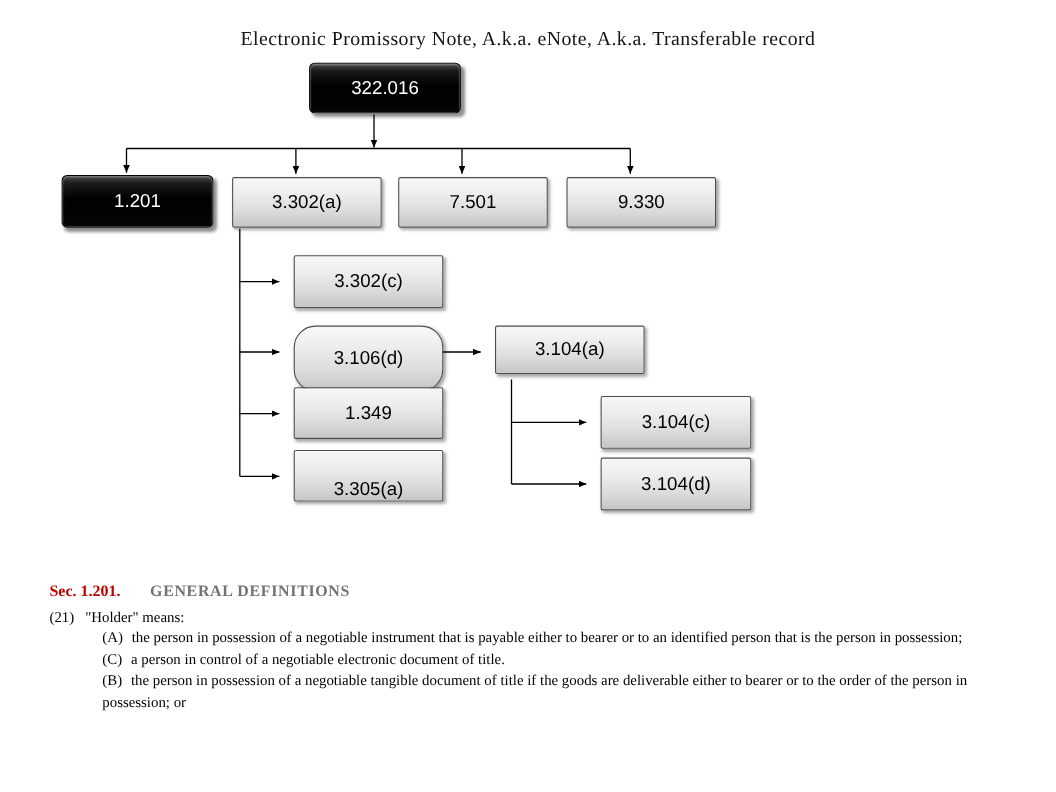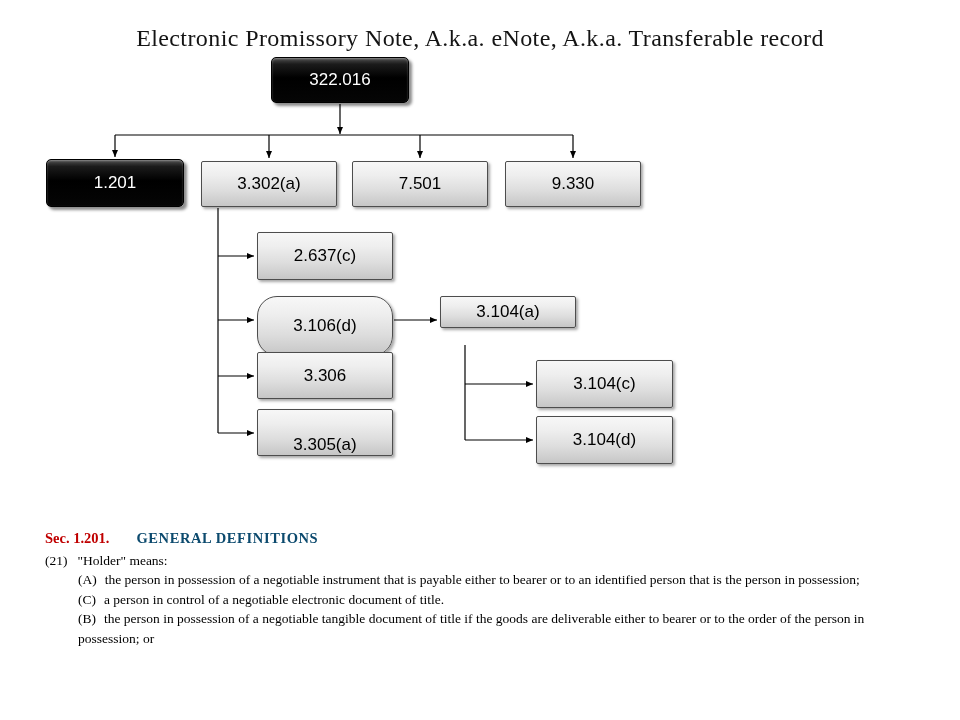--- a/index.html
+++ b/index.html
@@ -8,32 +8,33 @@
     background: #ffffff;
     font-family: "Liberation Serif", serif;
     position: relative;
     overflow: hidden;
   }
   .slide { position: absolute; left: 0; top: 0; width: 960px; height: 720px; background: #fff; }
 
   .title {
     position: absolute; top: 25px; left: 0; width: 960px;
     text-align: center;
-    font-size: 24px; letter-spacing: 0.4px;
+    font-size: 18px; letter-spacing: 0.4px;
     color: #141414;
   }
 
   .connectors { position: absolute; left: 0; top: 0; pointer-events: none; }
 
   .node {
     position: absolute;
     display: flex; align-items: center; justify-content: center;
     font-family: "Liberation Sans", sans-serif;
     font-size: 17px; color: #000;
     box-sizing: border-box;
+    margin-left: 10px;
   }
   .node.gray {
     background: linear-gradient(180deg, #f7f7f7 0%, #eeeeee 30%, #dddddd 65%, #c6c6c6 100%);
     border: 1px solid #4d4d4d;
     border-radius: 2px;
     box-shadow: 2px 2px 3px rgba(0,0,0,0.35);
   }
   .node.black {
     background: linear-gradient(180deg, #4f4f4f 0%, #1b1b1b 14%, #000000 45%, #050505 100%);
     border: 1px solid #000;
@@ -44,33 +45,33 @@
 
   #n0  { left: 271px; top: 57px;  width: 138px; height: 46px; }
   #n1  { left: 46px;  top: 159px; width: 138px; height: 48px; }
   #n2  { left: 201px; top: 161px; width: 136px; height: 46px; }
   #n3  { left: 352px; top: 161px; width: 136px; height: 46px; }
   #n4  { left: 505px; top: 161px; width: 136px; height: 46px; }
   #n5  { left: 257px; top: 232px; width: 136px; height: 48px; }
   #n6  { left: 257px; top: 296px; width: 136px; height: 60px; border-radius: 20px; }
   #n7  { left: 257px; top: 352px; width: 136px; height: 47px; }
   #n8  { left: 257px; top: 409px; width: 136px; height: 47px; align-items: flex-end; }
-  #n9  { left: 440px; top: 296px; width: 136px; height: 32px; }
+  #n9  { left: 440px; top: 296px; width: 136px; height: 44px; }
   #n10 { left: 536px; top: 360px; width: 137px; height: 48px; }
   #n11 { left: 536px; top: 416px; width: 137px; height: 48px; }
 
   .defs-block {
     position: absolute; left: 45px; top: 529px; width: 884px;
     font-size: 13.5px; line-height: 19.5px; color: #000;
   }
   .defs-heading { font-weight: bold; font-size: 14.5px; margin-bottom: 2px; }
   .sec-num { color: #c00000; margin-right: 27px; }
-  .sec-title { color: #0c4a6e; letter-spacing: 0.6px; }
+  .sec-title { color: #737373; letter-spacing: 0.6px; }
   .clause-marker { margin-right: 10px; }
-  .subclauses { margin-left: 33px; width: 830px; }
+  .subclauses { margin-left: 48px; width: 830px; }
   .sub-marker { margin-right: 8px; }
 </style>
 </head>
 <body>
 
 <div class="slide">
 
   <div class="title">Electronic Promissory Note, A.k.a. eNote, A.k.a. Transferable record</div>
 
   <svg class="connectors" width="960" height="720" viewBox="0 0 960 720">
@@ -107,27 +108,27 @@
   <div class="node gray" id="n2">
       <span>3.302(a)</span>
     </div>
   <div class="node gray" id="n3">
       <span>7.501</span>
     </div>
   <div class="node gray" id="n4">
       <span>9.330</span>
     </div>
   <div class="node gray" id="n5">
-      <span>2.637(c)</span>
+      <span>3.302(c)</span>
     </div>
   <div class="node gray" id="n6">
       <span>3.106(d)</span>
     </div>
   <div class="node gray" id="n7">
-      <span>3.306</span>
+      <span>1.349</span>
     </div>
   <div class="node gray" id="n8">
       <span>3.305(a)</span>
     </div>
   <div class="node gray" id="n9">
       <span>3.104(a)</span>
     </div>
   <div class="node gray" id="n10">
       <span>3.104(c)</span>
     </div>

